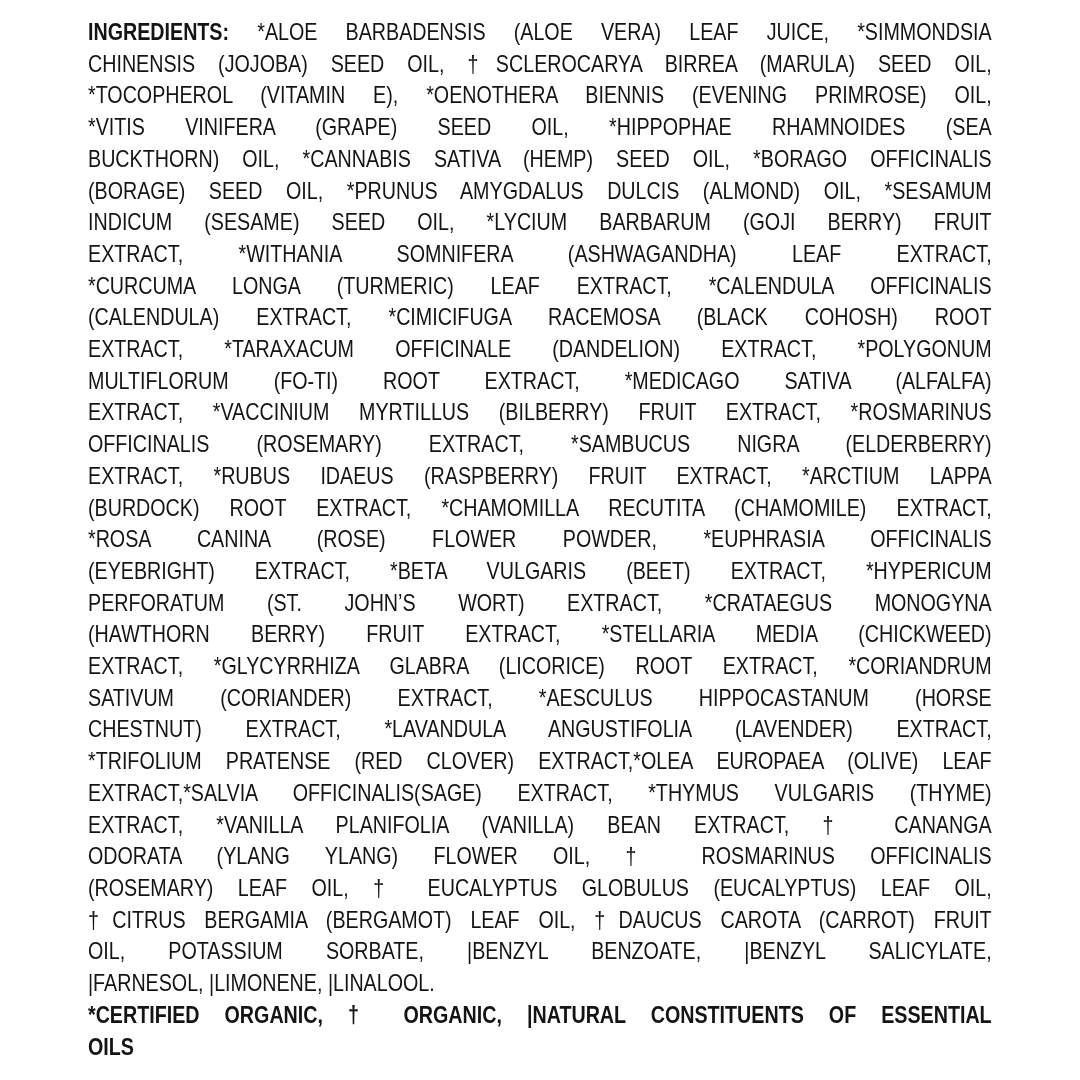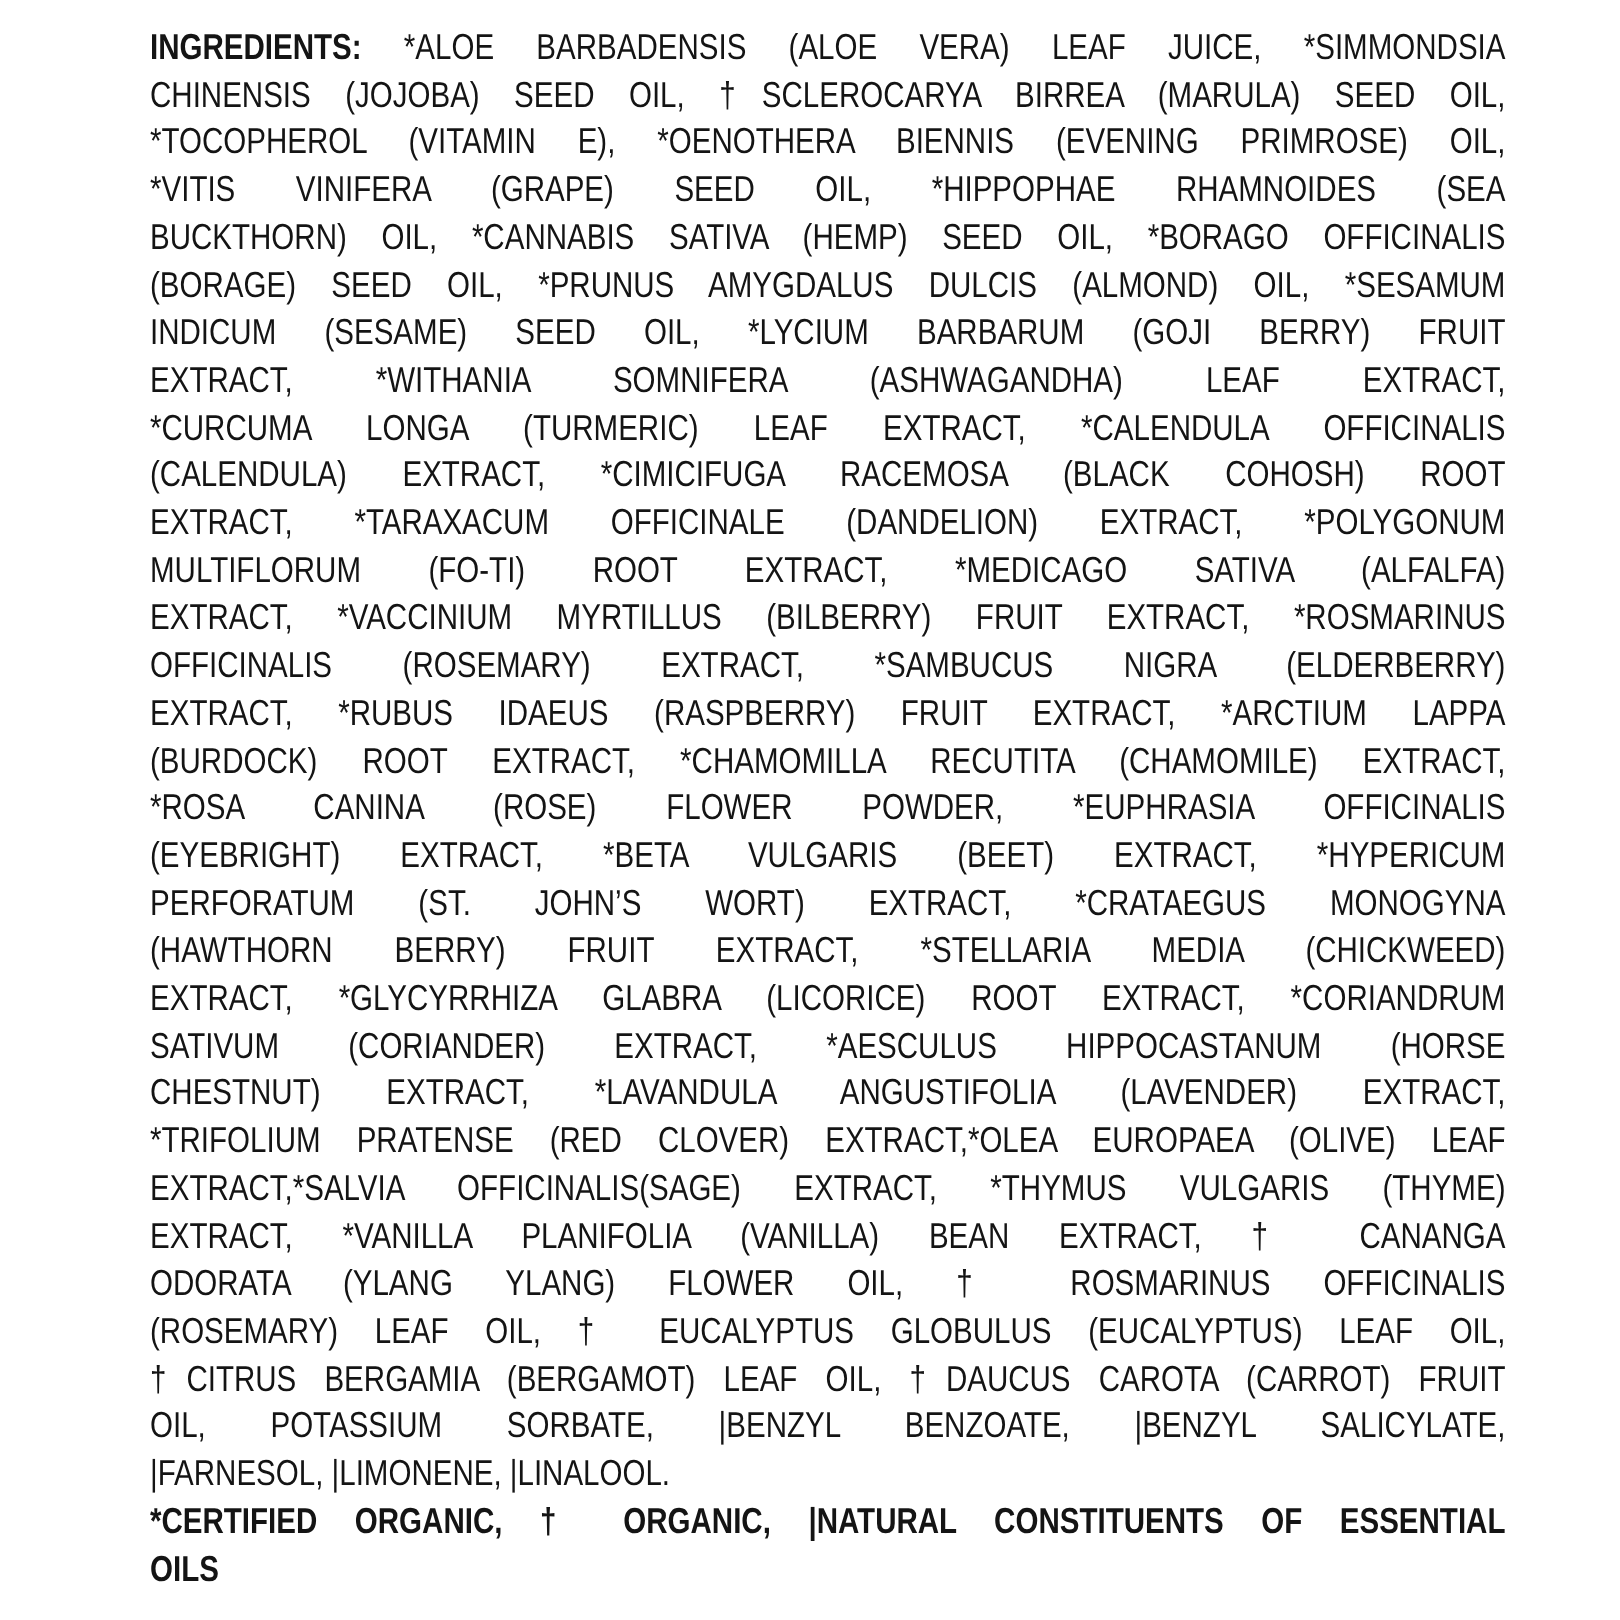--- a/index.html
+++ b/index.html
@@ -5,21 +5,21 @@
   html, body {
     margin: 0;
     padding: 0;
     width: 1080px;
     height: 1080px;
     background: #ffffff;
     overflow: hidden;
   }
   .panel {
     position: absolute;
-    left: 100px;
+    left: 88px;
     top: 16px;
     width: 904px;
   }
   .scale {
     width: 1102px;
     transform: scaleX(0.82);
     transform-origin: 0 0;
     font-family: "Liberation Sans", sans-serif;
     font-size: 24px;
     line-height: 31.7px;

